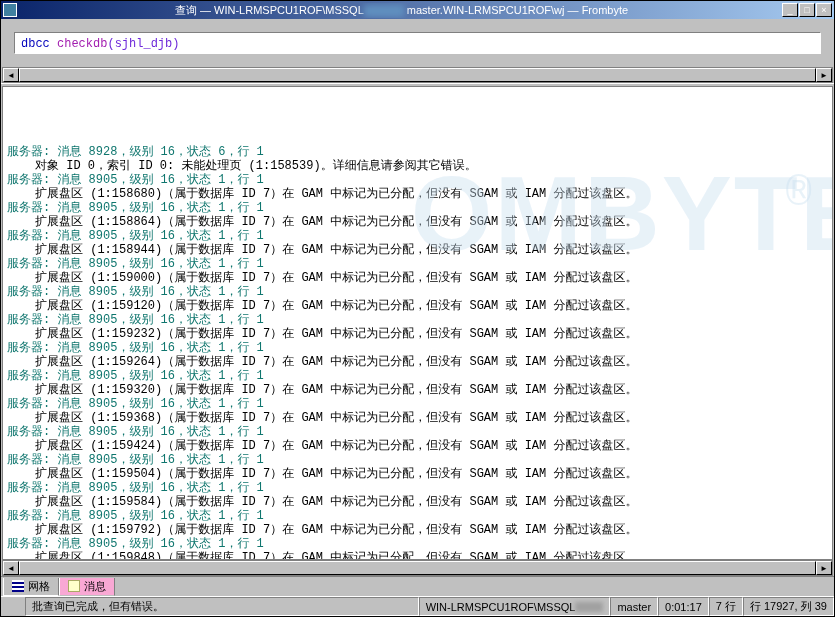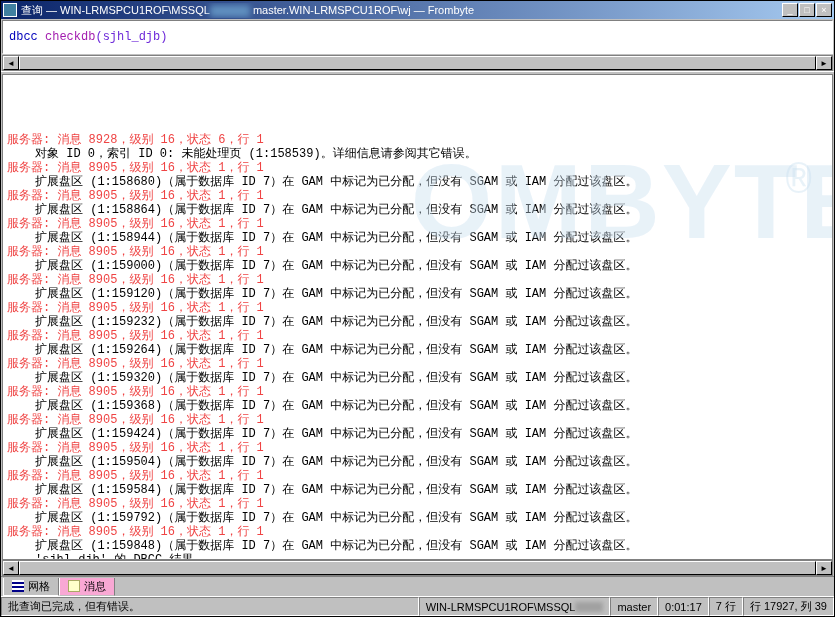--- a/index.html
+++ b/index.html
@@ -1,42 +1,42 @@
 <!DOCTYPE html>
 <html><head>
 <meta charset="utf-8">
 <style>
 * { margin:0; padding:0; box-sizing:border-box; }
 body { font-family:"MS Sans Serif","宋体",Tahoma,sans-serif; font-size:12px; background:#c0c0c0; overflow:hidden; }
 .win { width:835px; height:617px; display:flex; flex-direction:column; border:1px solid #000; position:relative; }
 .titlebar { height:18px; background:linear-gradient(to right,#0a246a,#a6caf0); color:#fff; display:flex; align-items:center; padding:0 2px; font-size:11px; }
 .titlebar .icon { width:14px;height:14px;background:#4080a0;margin-right:4px;border:1px solid #fff;}
-.titlebar .t { flex:1; white-space:nowrap; overflow:hidden; }
+.titlebar .t { flex:1; white-space:nowrap; overflow:hidden;text-align:center; }
 .titlebar .blur { display:inline-block; width:40px; height:12px; background:#6090c0; filter:blur(3px); vertical-align:middle; }
 .winbtns { display:flex; gap:1px; }
 .winbtn { width:16px;height:14px;background:#c0c0c0;border:1px solid #fff;border-right-color:#000;border-bottom-color:#000;font-size:9px;display:flex;align-items:center;justify-content:center;font-family:Marlett,Arial;cursor:pointer;}
-.sql-area { height:34px; background:#fff; border:1px solid #808080; border-right-color:#fff; border-bottom-color:#fff; margin:1px; padding:2px 6px; font-family:"Courier New",monospace; font-size:12px; display:flex; align-items:center; }
+.sql-area { height:22px; background:#fff; border:1px solid #808080; border-right-color:#fff; border-bottom-color:#fff; margin:13px; padding:2px 6px; font-family:"Courier New",monospace; font-size:12px; display:flex; align-items:flex-end; }
 .kw { color:#00b; } .fn{color:#a21caf;} .arg{color:#6d28d9;}
 .hscroll { height:16px; background:#c0c0c0; border:1px solid #808080; margin:0 1px; display:flex; }
 .sbtn { width:16px;height:14px;background:#c0c0c0;border:1px solid #fff;border-right-color:#000;border-bottom-color:#000;display:flex;align-items:center;justify-content:center;font-size:8px;}
 .track { flex:1; background:#d0d0d0; position:relative; }
 .thumb { position:absolute;left:0;width:100%;height:14px;top:0;background:#c0c0c0;border:1px solid #fff;border-right-color:#000;border-bottom-color:#000;}
 .splitter { height:3px; background:#c0c0c0; border-top:1px solid #fff; }
 .results { flex:1; background:#fff; border:1px solid #808080; margin:0 1px; padding:2px 4px; font-family:"宋体","Courier New",monospace; font-size:12px; line-height:14px; white-space:pre; overflow:hidden; position:relative; }
-.red { color:#ef4444; }
+.red { color:#0f766e; }
 .blk { color:#000;margin-left:28px; }
 .watermark { position:absolute; top:120px; right:-40px; font-size:105px; font-weight:bold; color:#c8dff0; opacity:.4; font-family:Arial; letter-spacing:2px; pointer-events:none; }
 .reg { position:absolute; top:100px; right:20px; font-size:44px; color:#c8dff0; opacity:.4;}
 .tabs { height:20px; background:#c0c0c0; display:flex; align-items:center; padding:0 2px; border-top:1px solid #808080;}
 .tab { height:18px; padding:2px 8px; background:#c0c0c0; border:1px solid #fff; border-top:none; border-right-color:#808080; display:flex;align-items:center;gap:4px;font-size:11px; cursor:pointer;}
 .tab.active{background:#f9a8d4;border-bottom-color:#c0c0c0;}
 .ticon{width:12px;height:12px;display:inline-block;}
 .ticon.grid{background:repeating-linear-gradient(0deg,#008 0 2px,#fff 2px 4px),repeating-linear-gradient(90deg,#008 0 2px,transparent 2px 4px);}
 .ticon.msg{background:#ffc;border:1px solid #aa6;}
-.status { height:20px; background:#c0c0c0; border-top:1px solid #fff; display:flex; font-size:11px; }
+.status { height:20px; background:#c0c0c0; border-top:1px solid #fff; display:flex; font-size:11px;padding-left:24px; }
 .cell { border:1px solid #808080;border-top-color:#808080;border-left-color:#808080;border-right-color:#fff;border-bottom-color:#fff; padding:2px 6px; display:flex;align-items:center; white-space:nowrap;}
 .cell .blur2 { display:inline-block;width:28px;height:10px;background:#a0a0a0;filter:blur(2px);}
 </style>
 </head>
 <body>
 
 <div class="win">
 
   <div class="titlebar">
     <span class="icon"></span>

